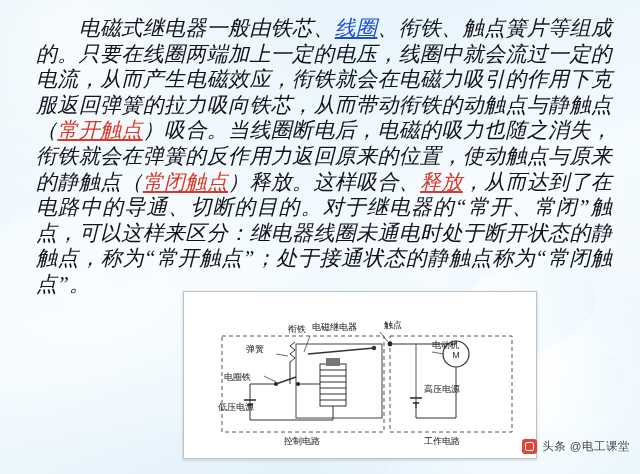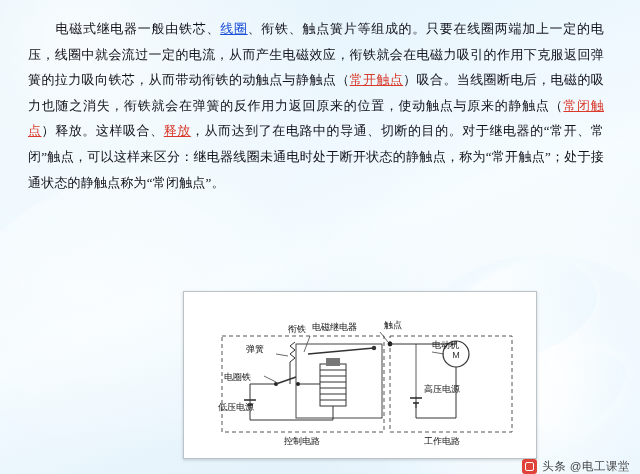--- a/index.html
+++ b/index.html
@@ -62,29 +62,30 @@
     position: absolute;
     left: -40px; top: 170px;
     width: 420px; height: 300px;
     border-radius: 50%;
     background: radial-gradient(ellipse at 30% 40%, rgba(255,255,255,0.55) 0%, rgba(255,255,255,0) 65%);
     pointer-events: none;
   }
 
   .body-text {
     position: absolute;
-    left: 28px;
+    left: 36px;
     top: 16px;
     width: 576px;
-    font-size: 13px;
+    font-size: 21px;
     line-height: 25.6px;
     color: #12121a;
     text-align: justify;
     text-justify: inter-ideograph;
     letter-spacing: 0.2px;
+    font-style: italic;
   }
   .lk {
     color: #1a4fd6;
     text-decoration: underline;
   }
   .lk-red {
     color: #d93a2b;
     text-decoration: underline;
   }
 
@@ -97,21 +98,21 @@
     background: #ffffff;
     border: 1px solid #b9c3c9;
     box-shadow: 0 1px 3px rgba(0,0,0,0.18);
     overflow: hidden;
   }
   .figure svg { display: block; }
 
   .watermark {
     position: absolute;
     right: 10px;
-    bottom: 0;
+    bottom: 20px;
     display: flex;
     align-items: center;
     gap: 5px;
     opacity: 0.95;
   }
   .wm-logo {
     width: 15px; height: 15px;
     border-radius: 3px;
     background: #e03a2f;
     position: relative;

